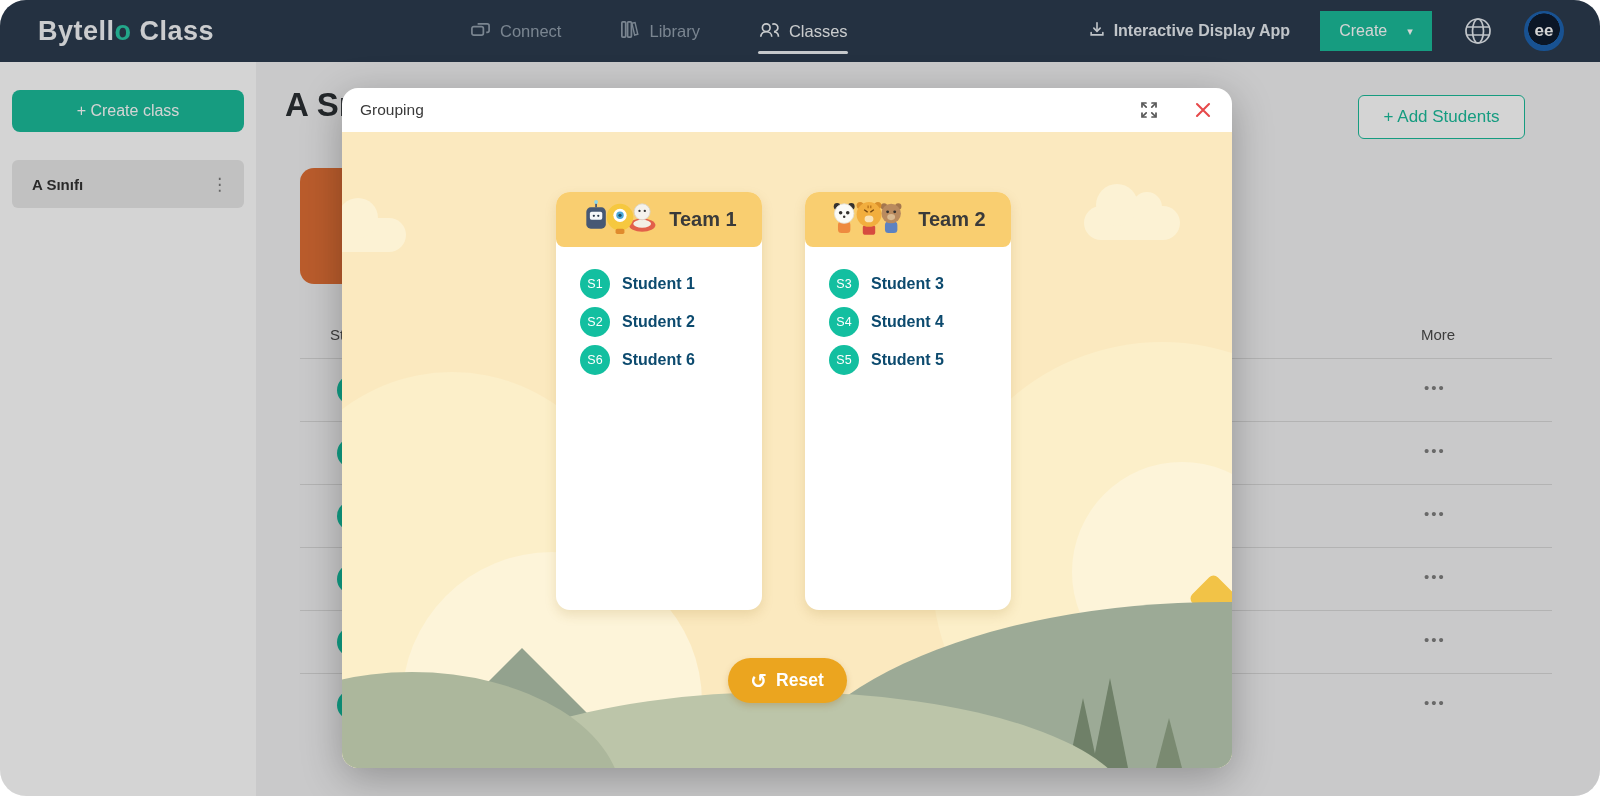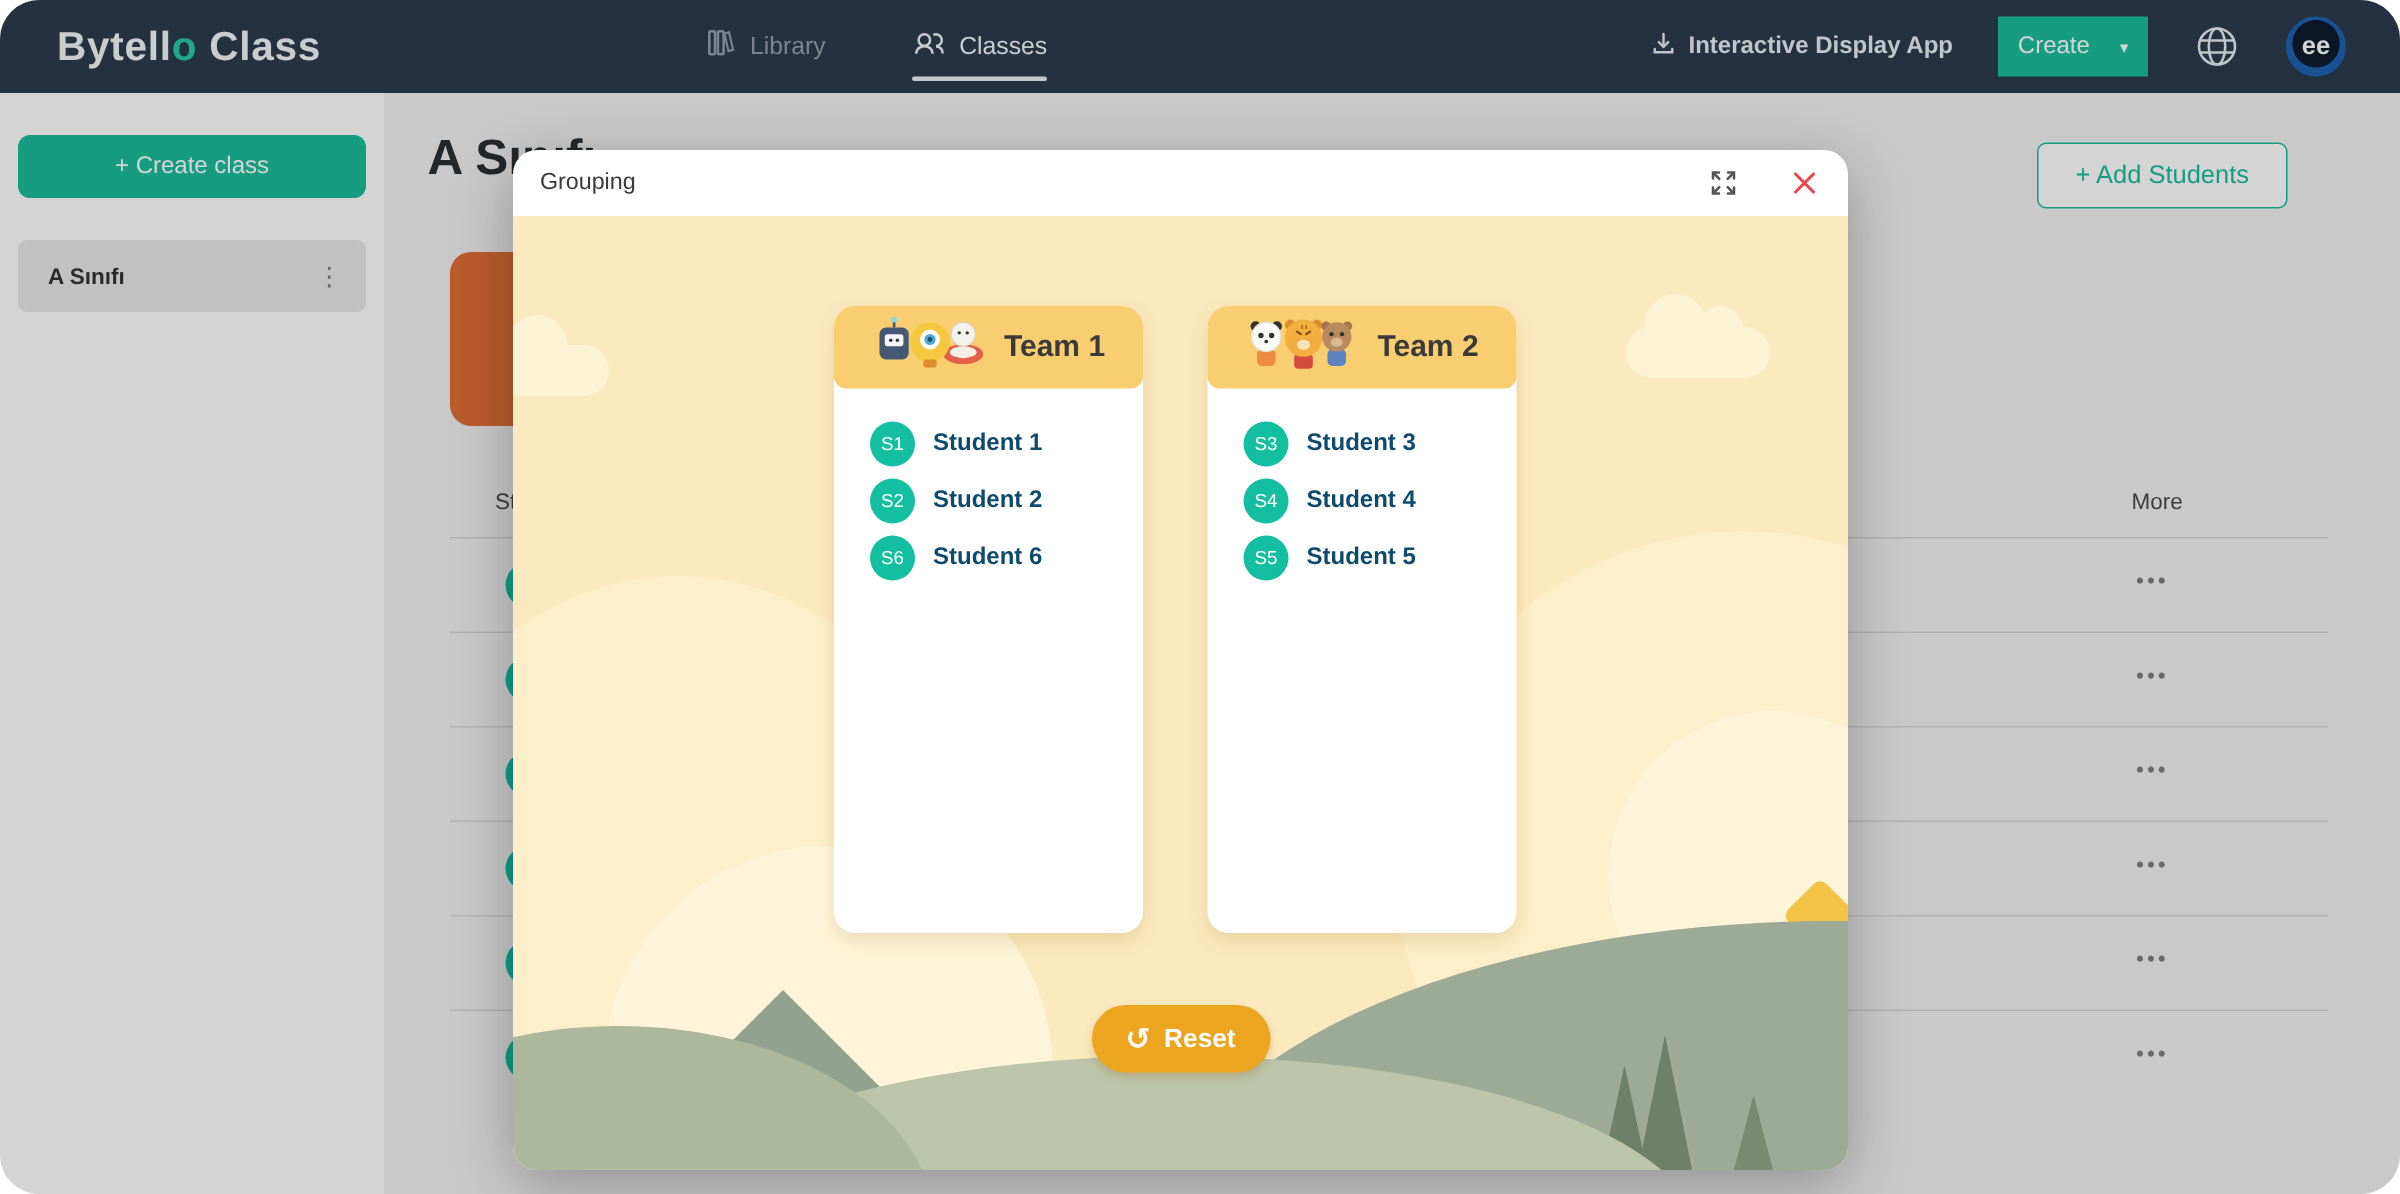--- a/index.html
+++ b/index.html
@@ -17,21 +17,21 @@
   .logo{margin-left:38px;font-size:27px;font-weight:bold;color:#F4F6F8;letter-spacing:.5px;cursor:pointer;}
   .logo .accent{color:#2BC9A7;}
   .nav-tabs{position:absolute;left:470px;top:0;height:62px;display:flex;align-items:center;gap:58px;}
   .nav-tab{display:flex;align-items:center;gap:9px;height:62px;position:relative;color:#93A0AE;font-size:16.5px;cursor:pointer;}
   .nav-tab svg{stroke:#93A0AE;}
   .nav-tab.active{color:#F2F5F7;}
   .nav-tab.active svg{stroke:#F2F5F7;}
   .nav-tab.active:after{content:"";position:absolute;left:0;right:0;bottom:8px;height:3px;border-radius:2px;background:#EDF1F4;}
   .nav-right{position:absolute;right:36px;top:0;height:62px;display:flex;align-items:center;gap:30px;}
   .ida{display:flex;align-items:center;gap:8px;color:#E8EDF2;font-size:16px;font-weight:600;cursor:pointer;}
-  .create-btn{width:100px;height:40px;border:none;border-radius:0;background:var(--teal);color:#fff;font-size:16px;font-family:inherit;display:flex;align-items:center;justify-content:center;gap:20px;cursor:pointer;}
+  .create-btn{width:112px;height:40px;border:none;border-radius:0;background:var(--teal);color:#fff;font-size:16px;font-family:inherit;display:flex;align-items:center;justify-content:center;gap:20px;cursor:pointer;}
   .create-btn .caret{font-size:11px;}
   .globe{width:32px;height:32px;cursor:pointer;}
   .avatar{width:40px;height:40px;border-radius:50%;background:radial-gradient(circle at 50% 45%,#0E1B2E 0 58%,#1E63B0 60% 78%,#123A6B 80%);display:flex;align-items:center;justify-content:center;color:#fff;font-weight:bold;font-size:17px;cursor:pointer;border:2px solid #1E63B0;}
 
   
   .sidebar{position:absolute;left:0;top:62px;width:256px;bottom:0;background:#FFFFFF;z-index:5;}
   .create-class-btn{position:absolute;left:12px;top:28px;width:232px;height:42px;border:none;border-radius:8px;background:var(--teal);color:#fff;font-size:16px;font-family:inherit;cursor:pointer;}
   .class-item{position:absolute;left:12px;top:98px;width:232px;height:48px;border-radius:6px;background:#E9E9E9;display:flex;align-items:center;justify-content:space-between;padding:0 16px 0 20px;cursor:pointer;}
   .class-item .name{font-size:15px;font-weight:bold;color:#333;}
   .kebab{color:#7B7B7B;font-size:17px;cursor:pointer;line-height:1;}
@@ -46,21 +46,21 @@
   .t-head .col-student{position:absolute;left:30px;top:8px;}
   .t-head .col-more{position:absolute;left:1121px;top:8px;}
   .t-row{height:63px;border-top:1px solid #D8D8D8;position:relative;}
   .row-avatar{position:absolute;left:37px;top:16px;width:30px;height:30px;border-radius:50%;background:var(--avatar-teal);}
   .row-dots{position:absolute;left:1124px;top:20px;color:#7F7F7F;font-size:15px;letter-spacing:2px;cursor:pointer;}
 
   
   .dim{position:absolute;inset:0;background:rgba(0,0,0,0.17);z-index:20;}
 
   
-  .modal{position:absolute;left:342px;top:88px;width:890px;height:680px;border-radius:16px;background:#fff;z-index:30;box-shadow:0 10px 40px rgba(0,0,0,.28);margin-top:12px;}
+  .modal{position:absolute;left:342px;top:88px;width:890px;height:680px;border-radius:16px;background:#fff;z-index:30;box-shadow:0 10px 40px rgba(0,0,0,.28);}
   .modal-header{height:44px;display:flex;align-items:center;padding:0 18px;position:relative;}
   .modal-title{font-size:15.5px;font-weight:500;color:#3A3A3A;}
   .expand-btn{position:absolute;right:74px;top:13px;width:18px;height:18px;cursor:pointer;}
   .close-btn{position:absolute;right:20px;top:13px;width:18px;height:18px;cursor:pointer;}
   .modal-body{position:absolute;left:0;top:44px;right:0;bottom:0;background:var(--cream);border-radius:0 0 16px 16px;overflow:hidden;}
 
   
   .halo{position:absolute;border-radius:50%;background:#FCEFC9;}
   .halo.bright{background:#FDF4D9;}
   .cloud{position:absolute;background:var(--cream-light);border-radius:40px;}
@@ -115,20 +115,29 @@
 <div class="screen">
 
   <div class="navbar">
     <div class="logo">
       <span>Bytell</span><span class="accent">o</span><span> Class</span>
     </div>
     <div class="nav-tabs">
       <div class="nav-tab">
         <span>
           <svg width="21" height="21" viewBox="0 0 22 22" fill="none" stroke-width="1.8">
+              <rect x="2" y="8" width="12" height="9" rx="2"></rect>
+              <path d="M8 5 h10 a2 2 0 0 1 2 2 v5 a2 2 0 0 1 -2 2 h-1"></path>
+            </svg>
+        </span>
+        <span>Connect</span>
+      </div>
+      <div class="nav-tab">
+        <span>
+          <svg width="21" height="21" viewBox="0 0 22 22" fill="none" stroke-width="1.8">
               <rect x="3" y="3" width="4" height="16" rx="1"></rect>
               <rect x="9" y="3" width="4" height="16" rx="1"></rect>
               <path d="M15 4 l4 -1 3.5 15 -4 1 z" transform="scale(0.82) translate(1.5,1.5)"></path>
             </svg>
         </span>
         <span>Library</span>
       </div>
       <div class="nav-tab active">
         <span>
           <svg width="22" height="21" viewBox="0 0 24 22" fill="none" stroke-width="1.8">

